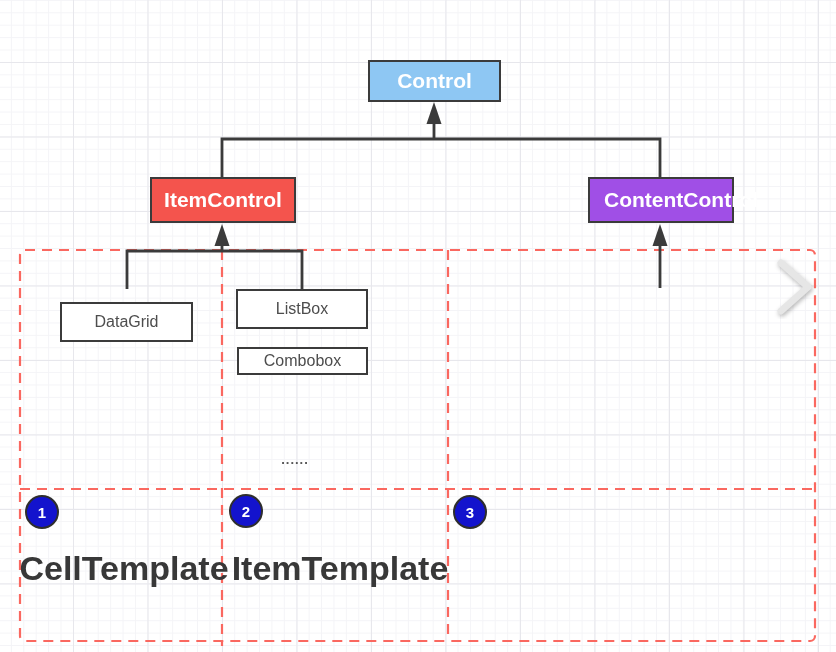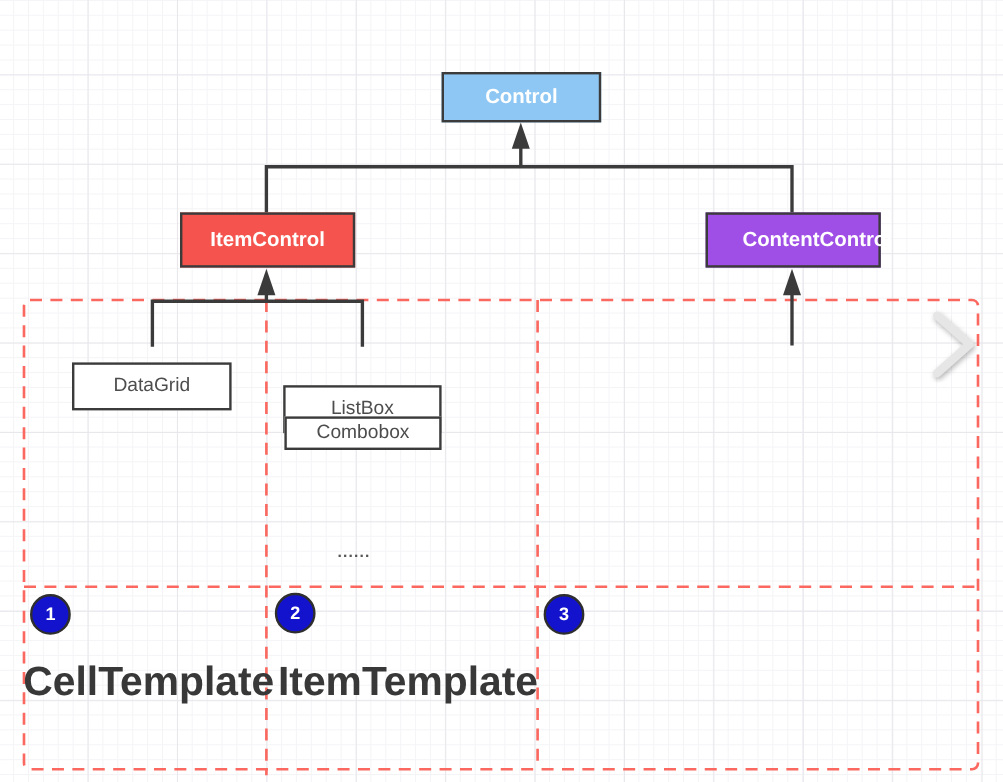--- a/index.html
+++ b/index.html
@@ -32,28 +32,28 @@
   .node {
     position: absolute;
     box-sizing: border-box;
     border: 2.5px solid #3b3b3b;
     display: flex;
     align-items: center;
     justify-content: center;
     font-size: 16px;
     white-space: nowrap;
   }
-  .node.colored { color: #ffffff; font-weight: 600; font-size: 17px; }
+  .node.colored { color: #ffffff; font-weight: 600; font-size: 21px; }
   .node.plain   { background: #ffffff; color: #4d4d4d; }
 
   .node-control         { left: 368px; top: 60px;  width: 133px; height: 42px; background: #8ec7f3; }
   .node-item-control    { left: 150px; top: 177px; width: 146px; height: 46px; background: #f4544d; }
   .node-content-control { left: 588px; top: 177px; width: 146px; height: 46px; background: #a04fe6; padding-left: 40px; }
   .node-data-grid       { left: 60px;  top: 289px; width: 133px; height: 40px; margin-top: 13px; }
-  .node-list-box        { left: 236px; top: 289px; width: 132px; height: 40px; margin-top: 32px; }
+  .node-list-box        { left: 236px; top: 289px; width: 132px; height: 40px; }
   .node-combobox        { left: 237px; top: 347px; width: 131px; height: 28px; }
   .node-tree-view       { left: 237px; top: 402px; width: 131px; height: 40px; }
   .node-user-control    { left: 587px; top: 288px; width: 146px; height: 40px; }
 
   .ellipsis {
     position: absolute;
     left: 265px; top: 452px; width: 60px;
     text-align: center;
     color: #555555;
     font-size: 13px;

